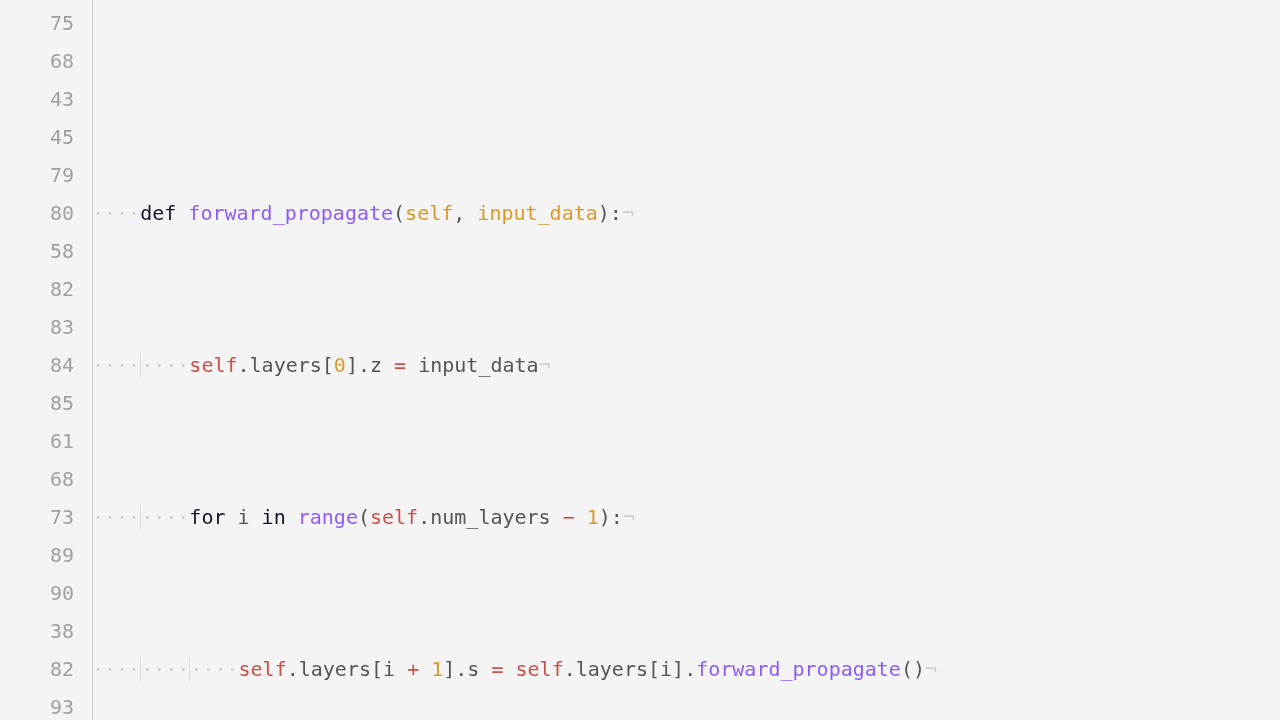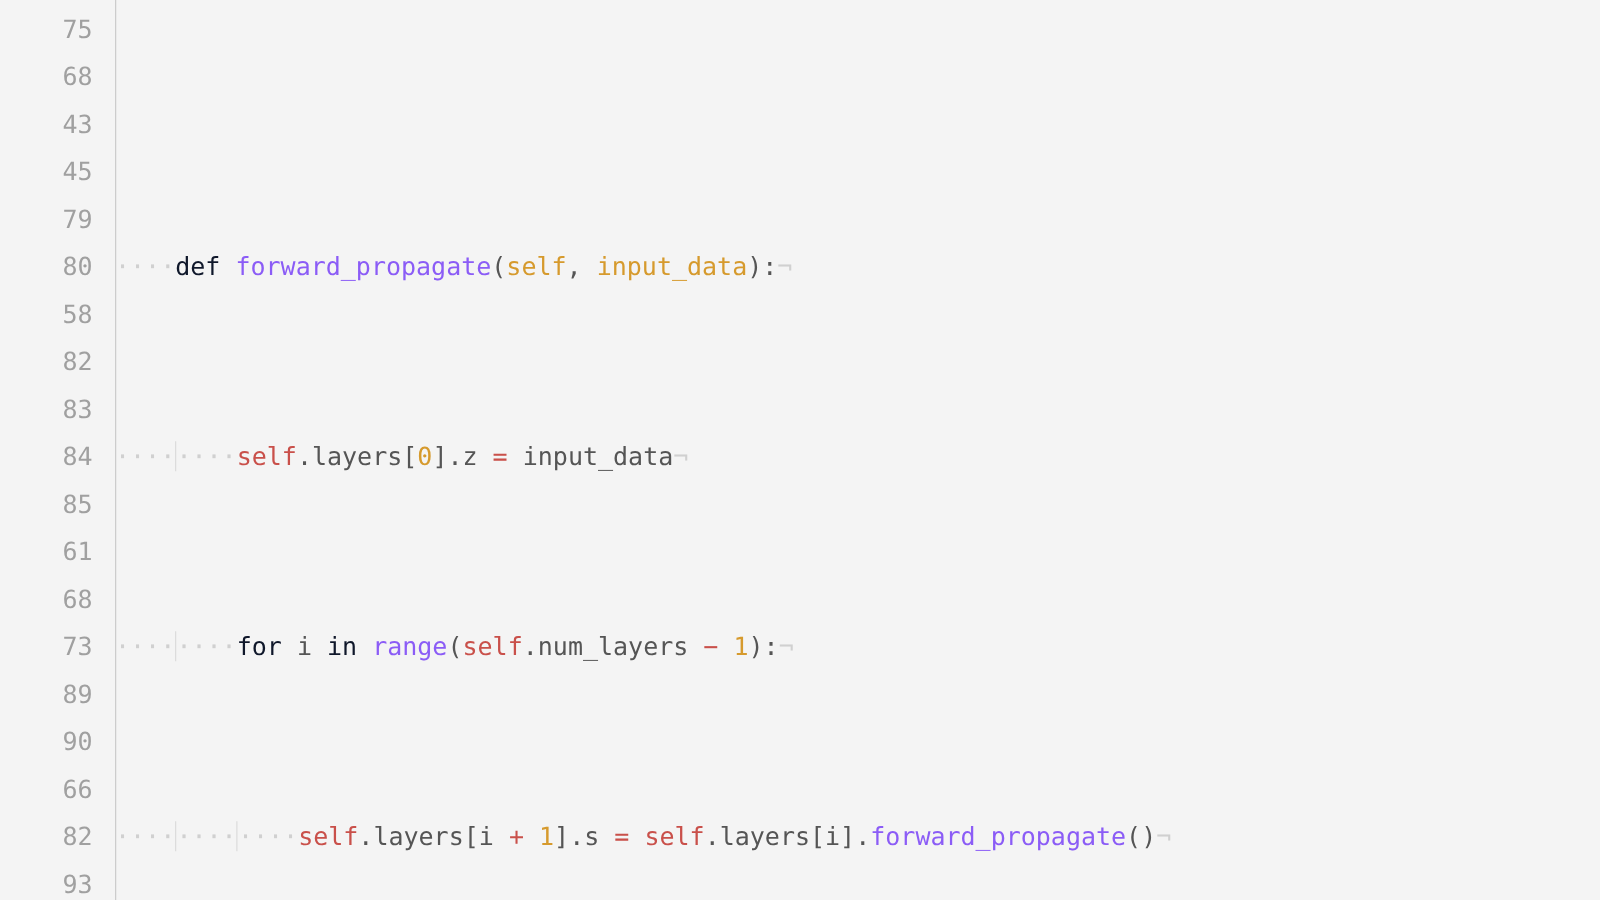--- a/index.html
+++ b/index.html
@@ -66,21 +66,21 @@
     <div>58</div>
     <div>82</div>
     <div>83</div>
     <div>84</div>
     <div>85</div>
     <div>61</div>
     <div>68</div>
     <div>73</div>
     <div>89</div>
     <div>90</div>
-    <div>66</div>
+    <div>38</div>
     <div>82</div>
     <div>93</div>
   </div>
   <div class="code">
     <div class="divider"></div>
 
     
     <div class="line"><span class="ws-char">····</span><span class="kw">def </span><span class="fn">forward_propagate</span><span class="punct">(</span><span class="param">self</span><span class="punct">, </span><span class="param">input_data</span><span class="punct">):</span><span class="eol">¬</span></div>
     
     <div class="line"><span class="ws-char">····</span><span class="ws-char guide">····</span><span class="self">self</span><span class="punct">.</span><span class="plain">layers</span><span class="punct">[</span><span class="num">0</span><span class="punct">]</span><span class="punct">.</span><span class="plain">z</span><span> </span><span class="op">=</span><span> </span><span class="plain">input_data</span><span class="eol">¬</span></div>

